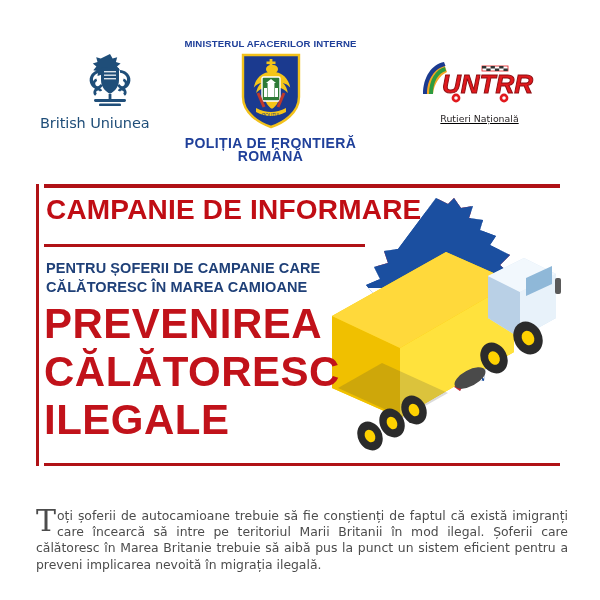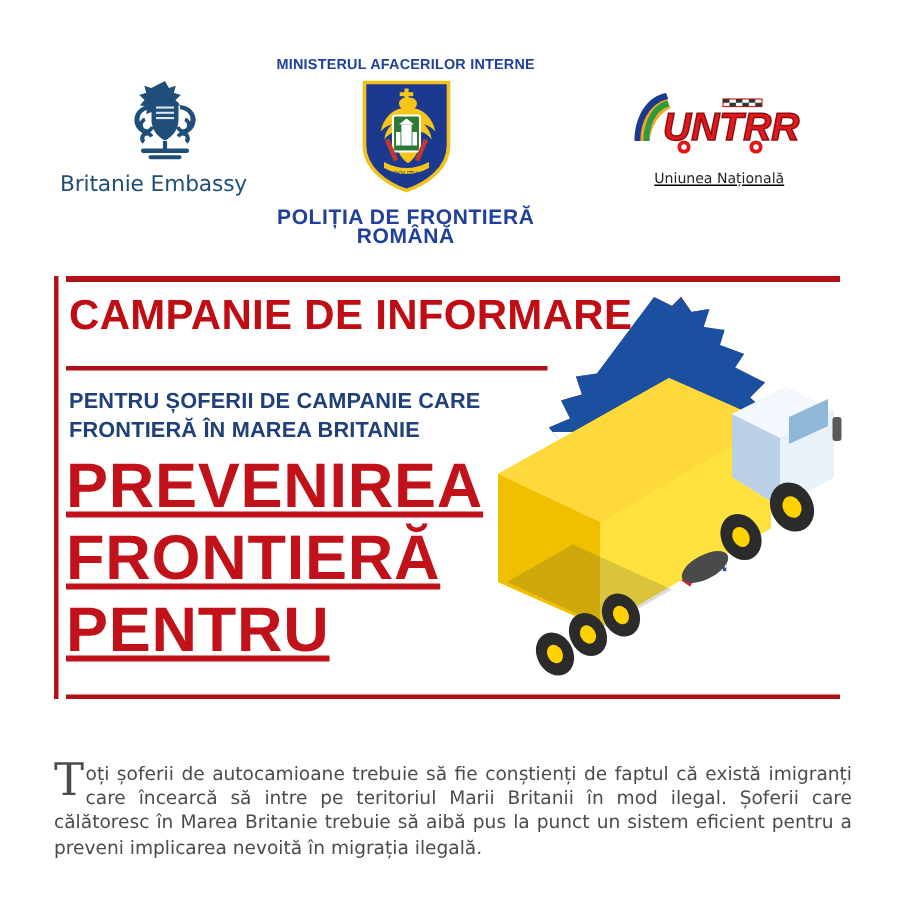--- a/index.html
+++ b/index.html
@@ -115,21 +115,21 @@
   .headline {
     position: absolute;
     left: 44px; top: 128px;
     font-size: 42px;
     font-weight: bold;
     color: #c1121a;
     line-height: 48px;
     letter-spacing: 0.5px;
     font-family: "Liberation Sans", sans-serif;
   }
-  .headline span { display: block; text-decoration: underline; }
+  .headline span { display: block; }
 
   
   .artwork {
     position: absolute;
     left: 318px; top: 20px;
     width: 268px; height: 262px;
     pointer-events: none;
   }
 
   
@@ -178,21 +178,21 @@
           <rect x="30.6" y="42" width="2.8" height="6"></rect>
         </g>
         <g fill="#ffffff" opacity="0.85">
           <rect x="26" y="19" width="12" height="1.4"></rect>
           <rect x="26" y="22.5" width="12" height="1.4"></rect>
           <rect x="26" y="26" width="12" height="1.4"></rect>
         </g>
       </svg>
     </span>
     <div class="embassy-name">
-      <div>Britanie Embassy</div>
+      <div>British Uniunea</div>
     </div>
   </div>
 
   <div class="logo-block logo-police">
     <div class="ministry-line">MINISTERUL AFACERILOR INTERNE</div>
     <span>
       <svg width="62" height="76" viewBox="0 0 62 76" aria-hidden="true">
 
         <path d="M3 2 h56 v42 c0 16-16 26-28 30 C19 70 3 60 3 44 z" fill="#1b3a8f" stroke="#f2c11b" stroke-width="2.4"></path>
 
@@ -244,21 +244,21 @@
           <rect x="83.5" y="8.5" width="4.3" height="2.5" fill="#333"></rect>
         </g>
 
         <circle cx="36" cy="38" r="4.4" fill="#e1191d"></circle>
         <circle cx="36" cy="38" r="1.8" fill="#ffffff"></circle>
         <circle cx="84" cy="38" r="4.4" fill="#e1191d"></circle>
         <circle cx="84" cy="38" r="1.8" fill="#ffffff"></circle>
       </svg>
     </span>
     <div class="untrr-sub">
-      <div>Uniunea Națională</div>
+      <div>Rutieri Națională</div>
     </div>
   </div>
 </div>
 
 <div class="banner">
 
   <span class="artwork">
     <svg width="268" height="262" viewBox="0 0 268 262" aria-hidden="true">
       <defs>
         <clipPath id="ukclip">
@@ -328,25 +328,25 @@
 
   <div class="rule rule-top"></div>
   <div class="rule rule-left"></div>
   <div class="rule rule-mid"></div>
   <div class="rule rule-bottom"></div>
 
   <div class="title-main">CAMPANIE DE INFORMARE</div>
 
   <div class="title-sub">
     <span>PENTRU ȘOFERII DE CAMPANIE CARE</span>
-    <span>FRONTIERĂ ÎN MAREA BRITANIE</span>
+    <span>CĂLĂTORESC ÎN MAREA CAMIOANE</span>
   </div>
 
   <div class="headline">
     <span>PREVENIREA</span>
-    <span>FRONTIERĂ</span>
-    <span>PENTRU</span>
+    <span>CĂLĂTORESC</span>
+    <span>ILEGALE</span>
   </div>
 </div>
 
 <div class="bodytext">
   <p><span class="dropcap">T</span><span>oți șoferii de autocamioane trebuie să fie conștienți de faptul că există imigranți care încearcă să intre pe teritoriul Marii Britanii în mod ilegal. Șoferii care călătoresc în Marea Britanie trebuie să aibă pus la punct un sistem eficient pentru a preveni implicarea nevoită în migrația ilegală.</span></p>
 </div>
 
 </body></html>

